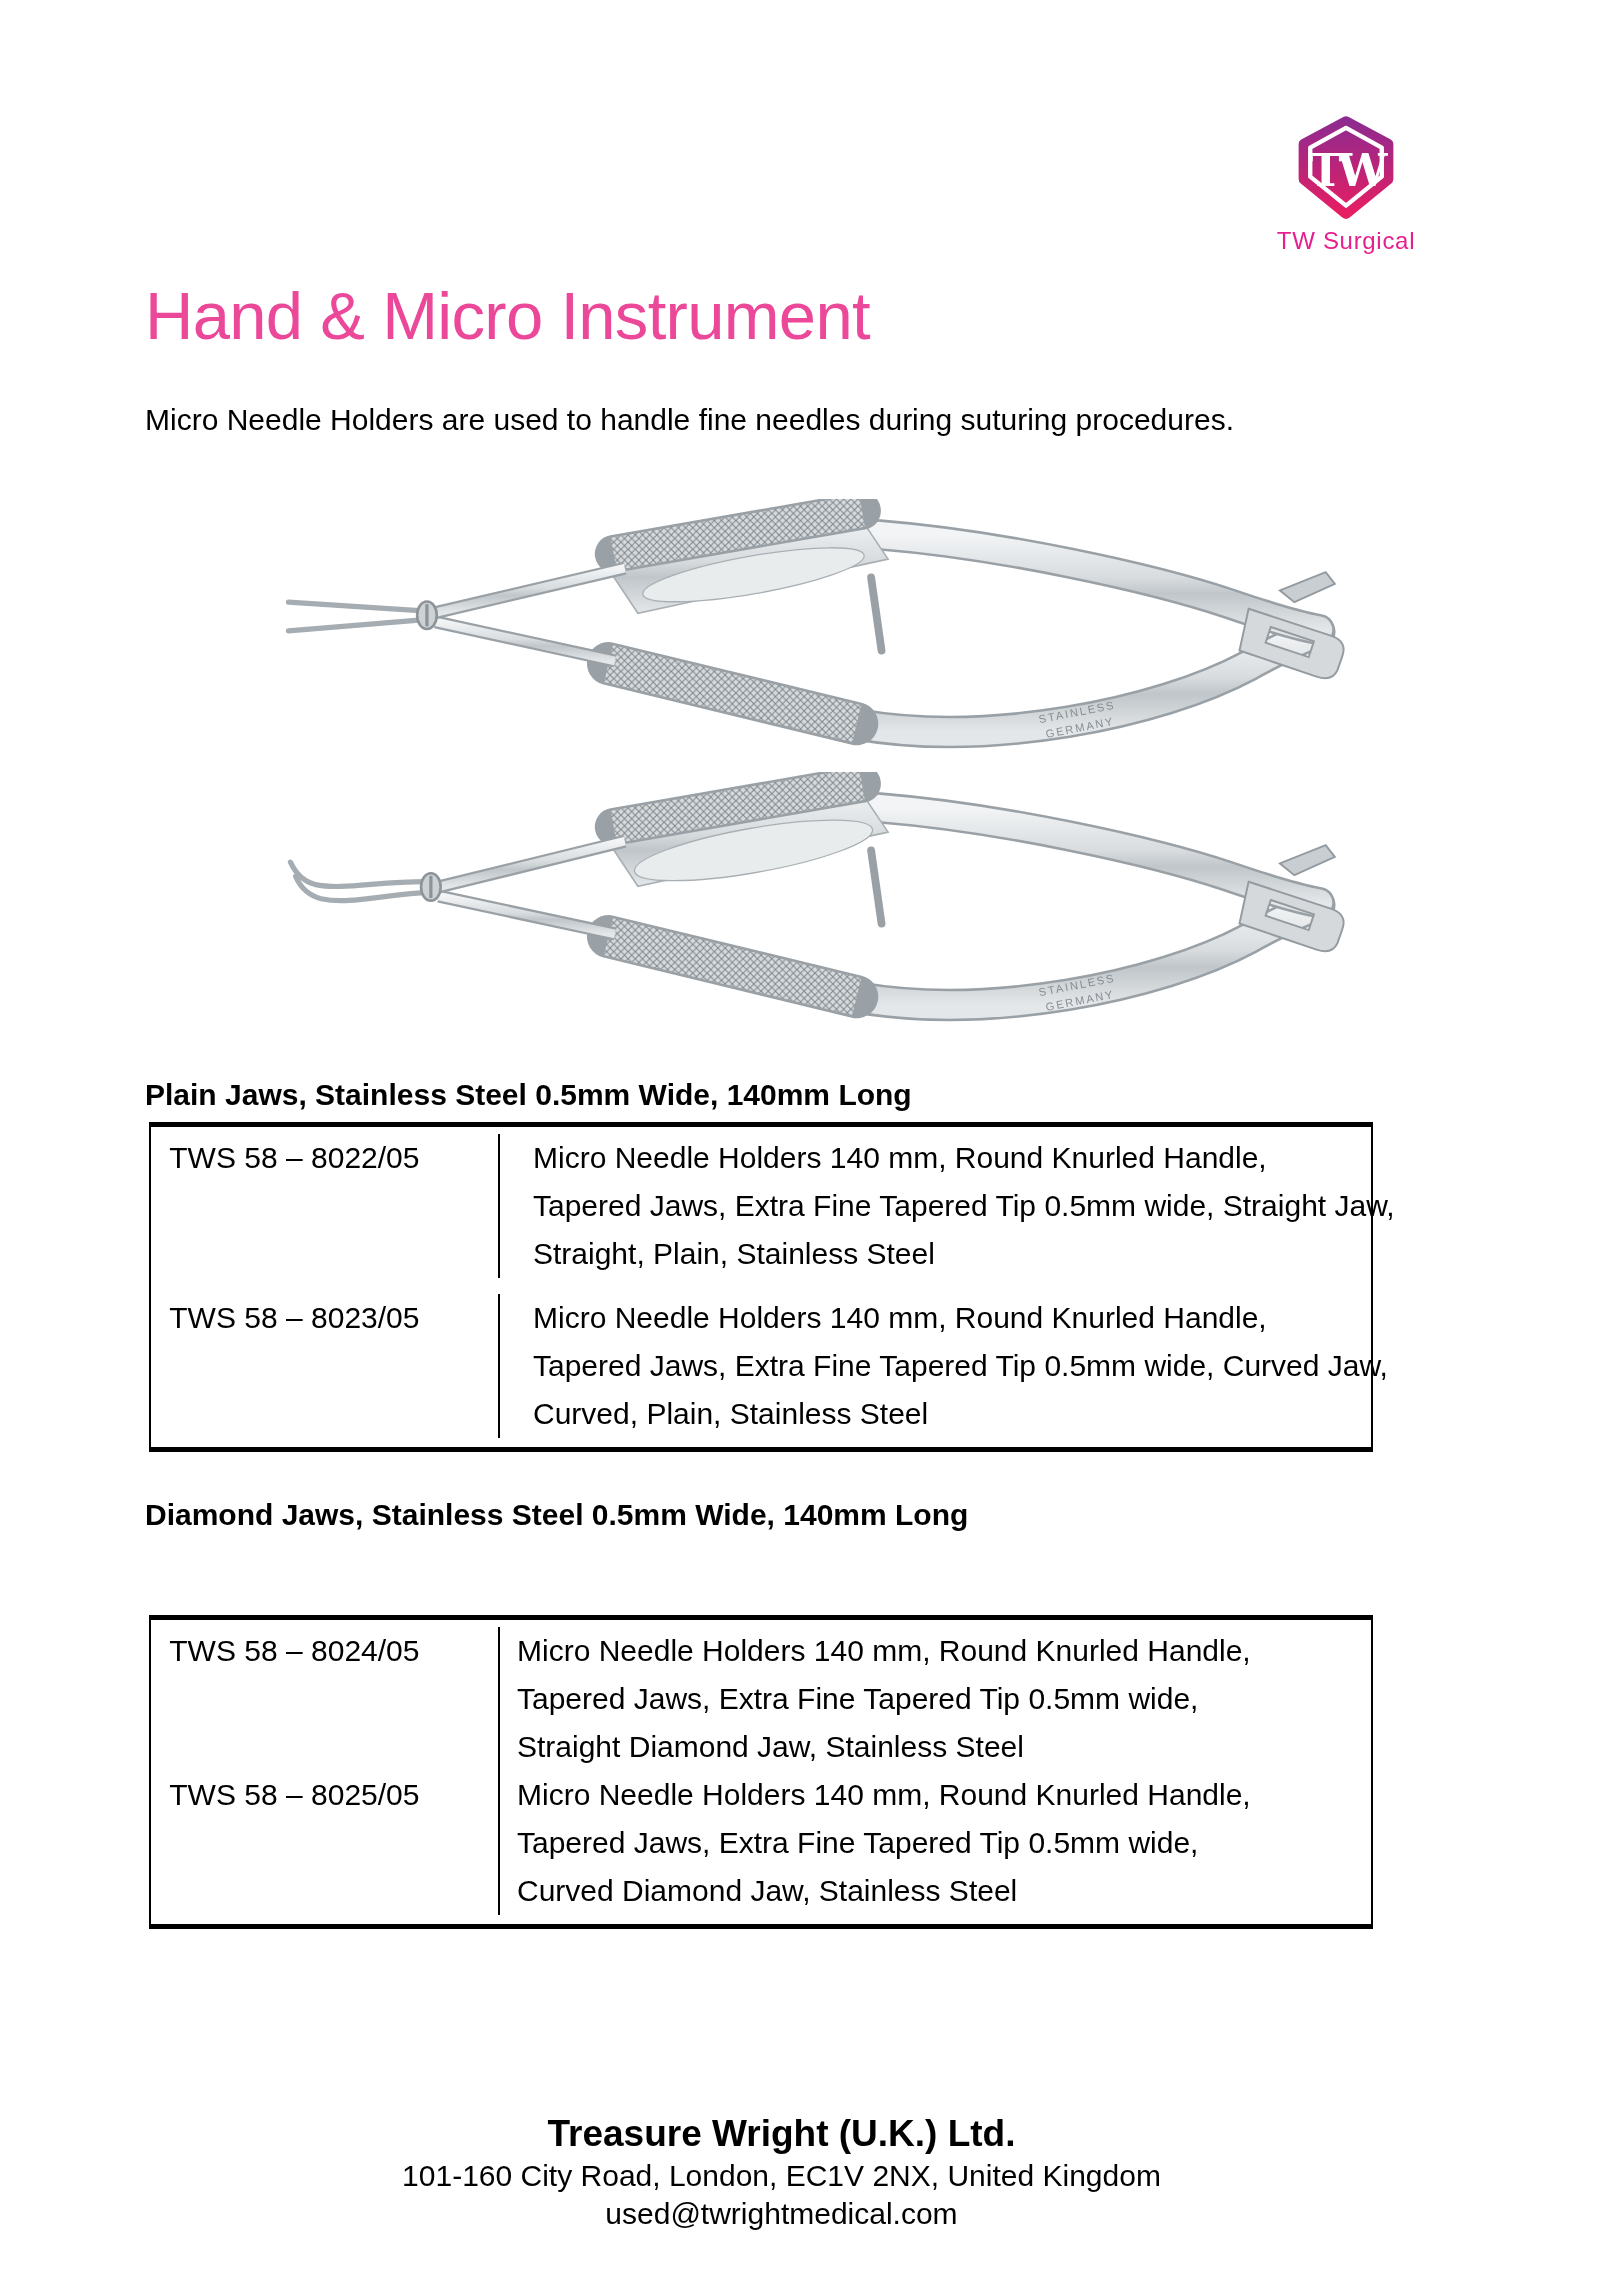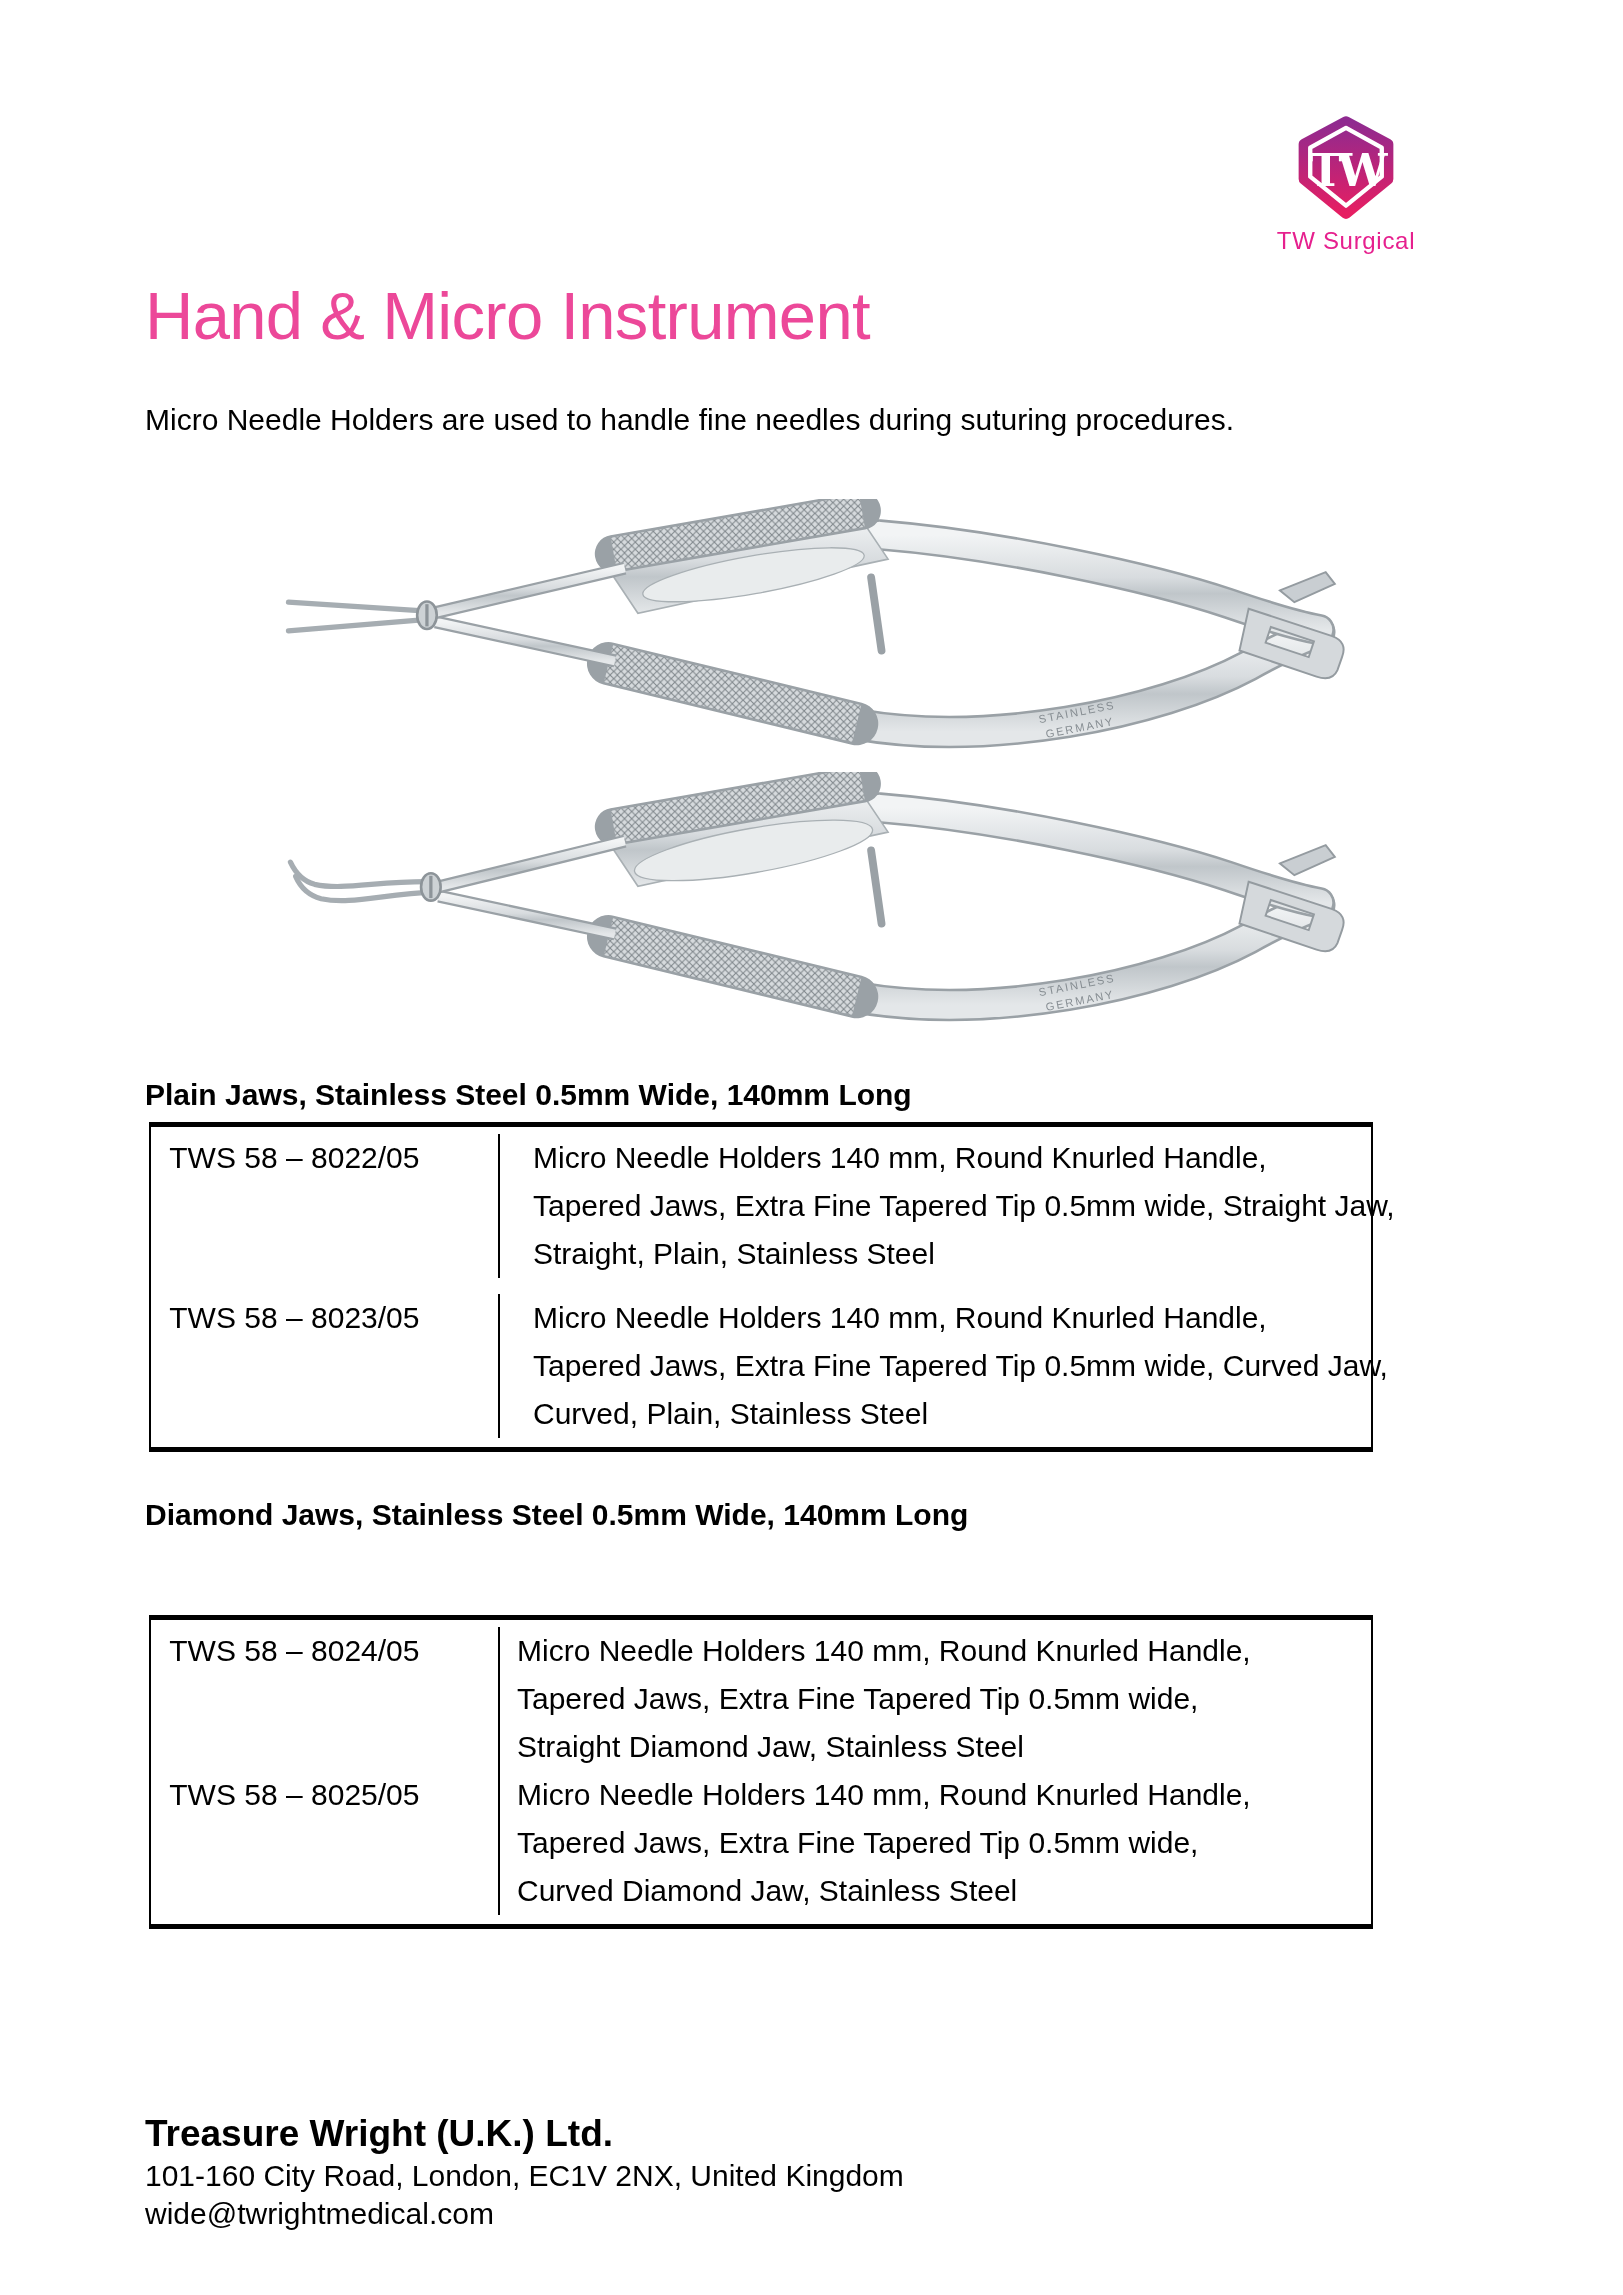--- a/index.html
+++ b/index.html
@@ -36,21 +36,21 @@
     display:grid; grid-template-columns:349px 1fr;
     padding:6.5px 0 9.2px 0; box-sizing:content-box; background:#fff;
   }
   .spec-table-1 { top:1122px;gap:16px; }
   .spec-table-2 { top:1615px; }
   .code-cell { border-right:2px solid #000; padding-left:18.3px; font-size:30px; line-height:48px; white-space:nowrap; }
   .desc-cell { padding-left:17px; font-size:30px; }
   .desc-line { line-height:48px; white-space:nowrap; }
 
   
-  .footer { position:absolute; left:145px; top:2111px; width:1293px; }
+  .footer { position:absolute; left:135px; top:2111px; width:1293px; text-align:center; }
   .footer-company { font-size:37px; font-weight:700; line-height:46px; }
   .footer-address { font-size:30px; line-height:38px; }
   .footer-email   { font-size:30px; line-height:37px; }
 
   .engrave { font-family:"Liberation Sans", sans-serif; }
 </style>
 </head>
 <body>
 
 <div class="page">
@@ -191,17 +191,17 @@
     <div class="desc-cell">
       <div class="desc-line">Micro Needle Holders 140 mm, Round Knurled Handle,</div>
       <div class="desc-line">Tapered Jaws, Extra Fine Tapered Tip 0.5mm wide,</div>
       <div class="desc-line">Curved Diamond Jaw, Stainless Steel</div>
     </div>
   </div>
 
   <div class="footer">
     <div class="footer-company">Treasure Wright (U.K.) Ltd.</div>
     <div class="footer-address">101-160 City Road, London, EC1V 2NX, United Kingdom</div>
-    <div class="footer-email">wide@twrightmedical.com</div>
+    <div class="footer-email">used@twrightmedical.com</div>
   </div>
 
 </div>
 
 
 </body></html>

